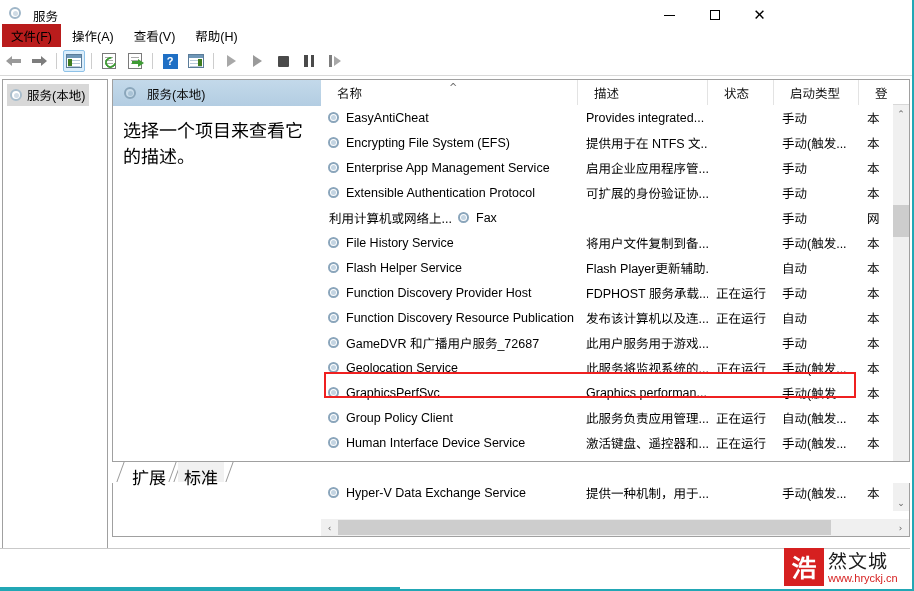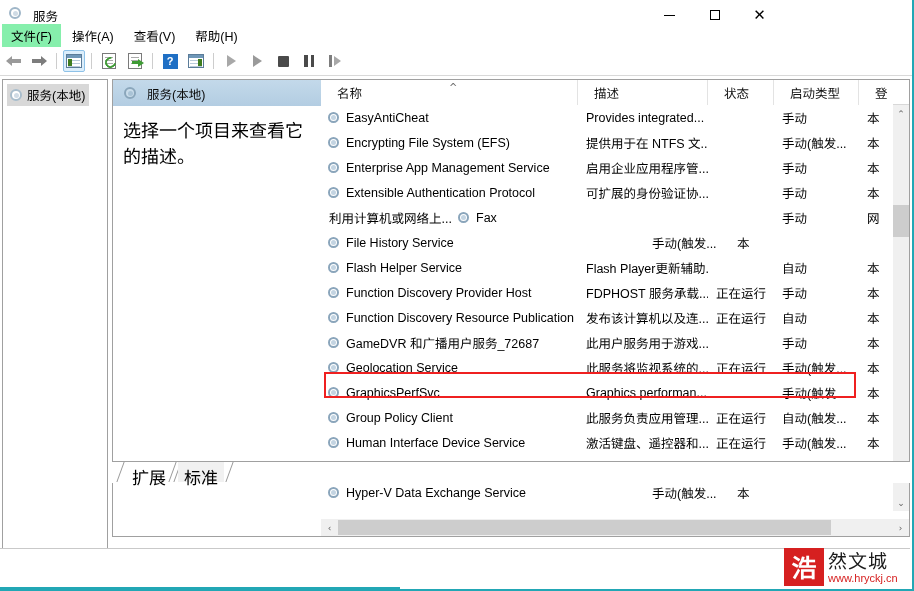--- a/index.html
+++ b/index.html
@@ -100,21 +100,21 @@
     border-bottom: 1px solid #e6e6e6;
   }
   .menu-item {
     padding: 2px 9px 3px 9px;
     font-size: 12.5px;
     color: #000;
     margin-left: 2px;
     white-space: nowrap;
   }
   .menu-item.active {
-    background: #86efac;
+    background: #b91c1c;
   }
 
   
   .toolbar {
     position: absolute;
     left: 0; top: 47px;
     width: 912px; height: 28px;
     background: #ffffff;
     display: flex;
     align-items: center;
@@ -758,20 +758,21 @@
               </div>
               <div class="cell state"></div>
               <div class="cell start">手动</div>
               <div class="cell logon">网</div>
             </div>
             <div class="row">
               <div class="cell name">
                 <span class="svc-ic"></span>
                 <span>File History Service</span>
               </div>
+              <div class="cell desc">将用户文件复制到备...</div>
               <div class="cell state"></div>
               <div class="cell start">手动(触发...</div>
               <div class="cell logon">本</div>
             </div>
             <div class="row">
               <div class="cell name">
                 <span class="svc-ic"></span>
                 <span>Flash Helper Service</span>
               </div>
               <div class="cell desc">Flash Player更新辅助...</div>
@@ -857,20 +858,21 @@
               <div class="cell desc">为 Hyper-V 虚拟机监...</div>
               <div class="cell state"></div>
               <div class="cell start">手动(触发...</div>
               <div class="cell logon">本</div>
             </div>
             <div class="row">
               <div class="cell name">
                 <span class="svc-ic"></span>
                 <span>Hyper-V Data Exchange Service</span>
               </div>
+              <div class="cell desc">提供一种机制，用于...</div>
               <div class="cell state"></div>
               <div class="cell start">手动(触发...</div>
               <div class="cell logon">本</div>
             </div>
             <div class="row">
               <div class="cell name">
                 <span class="svc-ic"></span>
                 <span>Hyper-V Guest Service Interface</span>
               </div>
               <div class="cell desc">为 Hyper-V 主机提供...</div>

